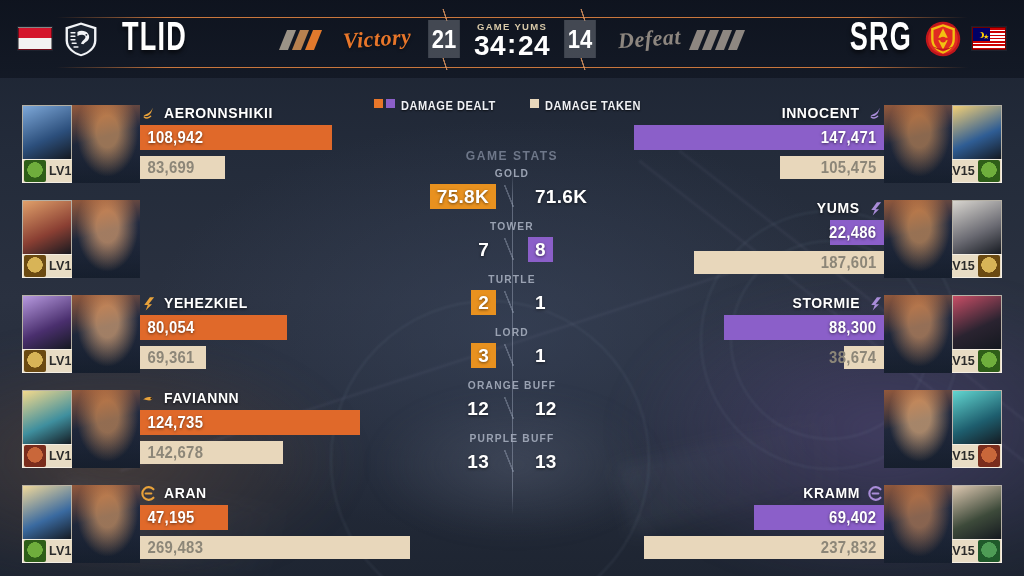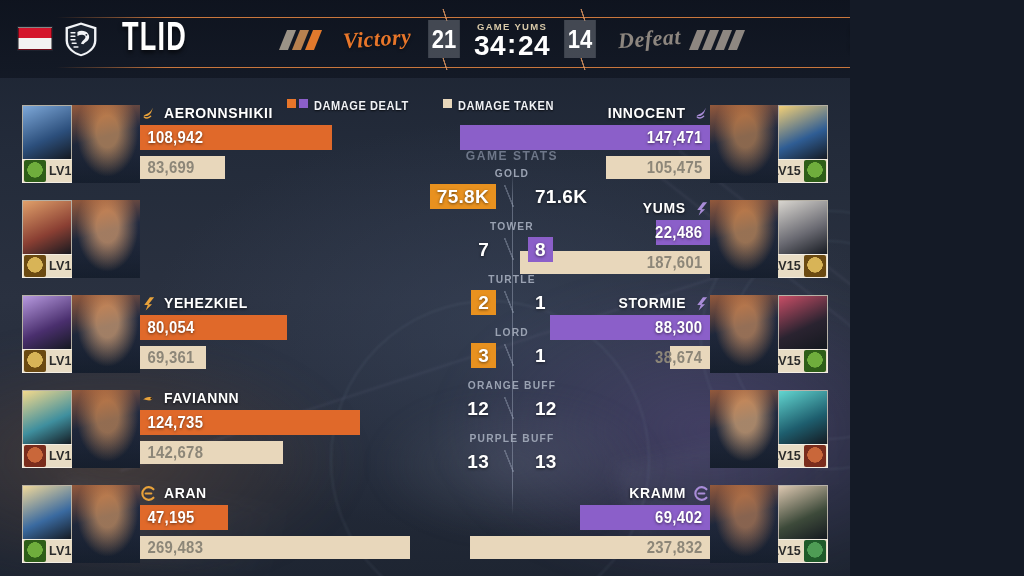--- a/index.html
+++ b/index.html
@@ -5,21 +5,21 @@
   * { box-sizing: border-box; margin: 0; padding: 0; }
   html, body {
     width: 1024px; height: 576px;
     overflow: hidden;
     font-family: "Liberation Sans", sans-serif;
     background: #141a26;
   }
 
   #stage {
     position: relative;
-    width: 850px; height: 576px;
+    width: 1024px; height: 576px;
     overflow: hidden;
     background:
       radial-gradient(ellipse 520px 300px at 512px 330px, rgba(60,72,96,0.55), rgba(0,0,0,0) 70%),
       linear-gradient(180deg, #1b2230 0%, #232b3a 26%, #2a3140 52%, #262d3c 72%, #1e2532 100%);
   }
 
   
   .bg-shape { position:absolute; pointer-events:none; }
   .bg-left-glow {
     left:-60px; top:330px; width:430px; height:260px;

